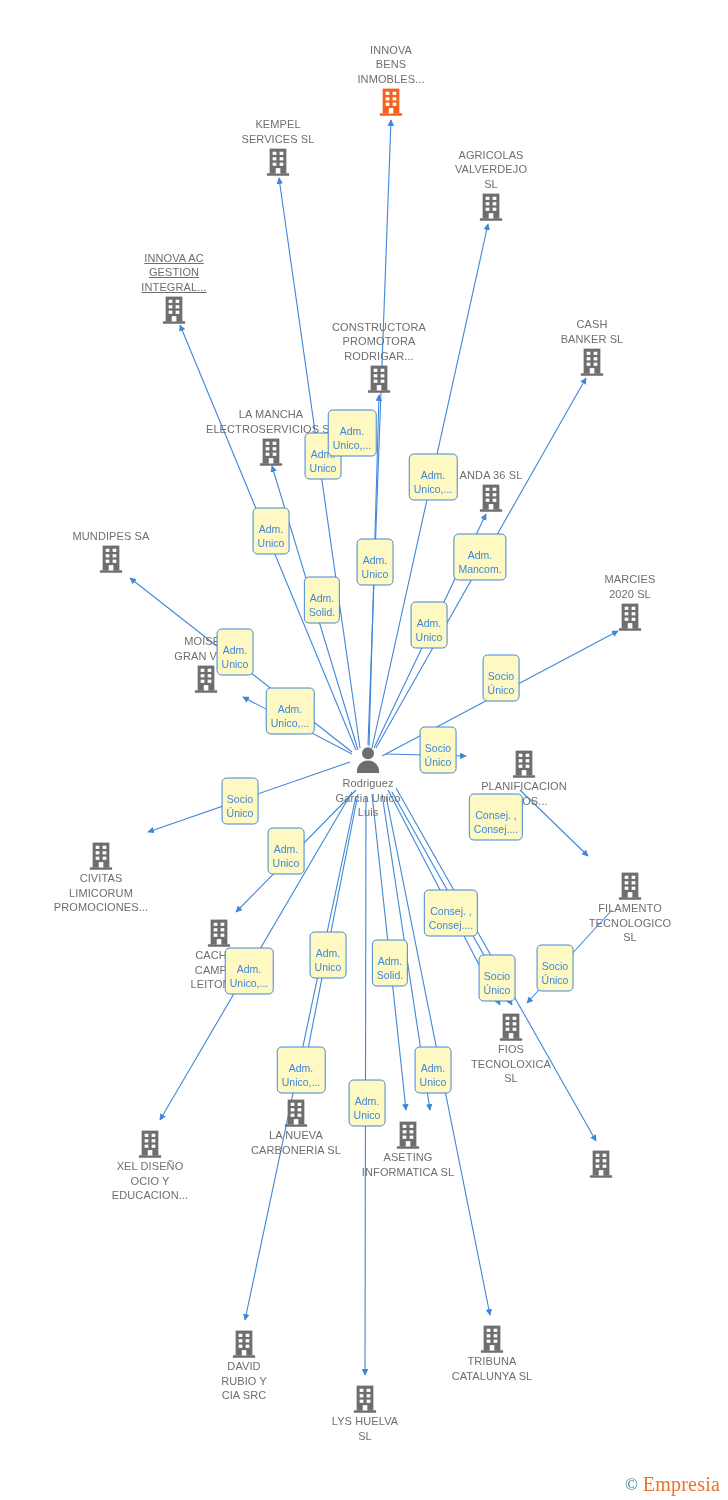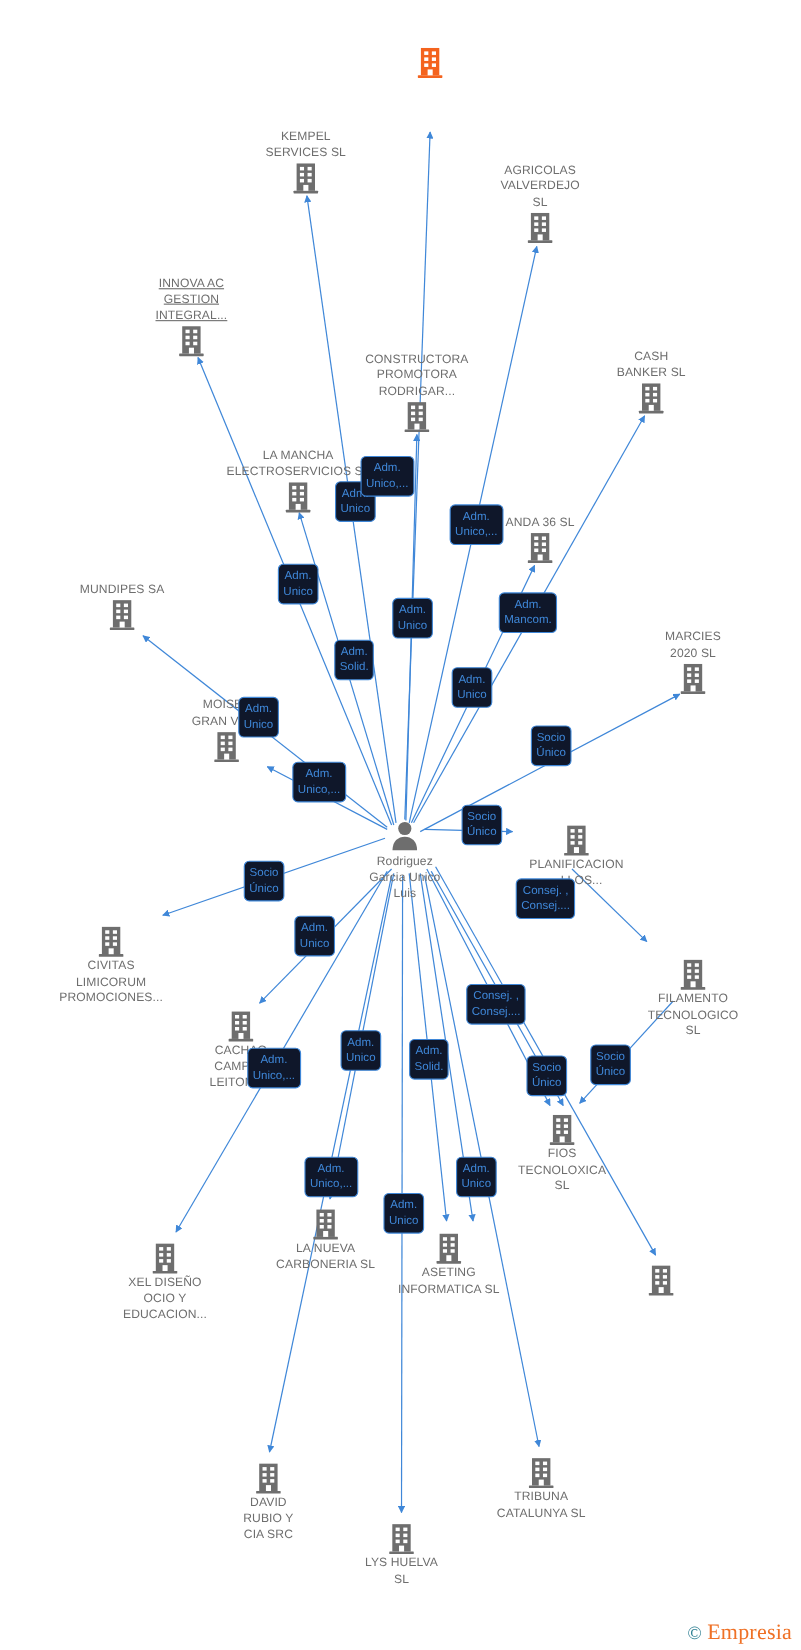--- a/index.html
+++ b/index.html
@@ -44,28 +44,28 @@
   }
   .node.below .glyph{margin-top:2px;}
   .node.above .label{margin-top:2px;}
   .node.root .label{color:#6e6e6e;}
   
   .person .glyph{margin-bottom:2px;}
   
   .elabel{
     position:absolute;
     box-sizing:border-box;
-    background:#0f172a;
+    background:#fef9c3;
     border:1.3px solid #3f87d8;
     border-radius:5px;
     color:#3f87d8;
     font-size:10.5px;
     line-height:14px;
     text-align:center;
-    padding:3px 4px 4px;
+    padding:13px 4px 4px;
     white-space:pre-line;
     z-index:6;
     transform:translate(-50%,-50%);
   }
   
   #watermark{
     position:absolute;
     right:8px;
     bottom:6px;
     z-index:10;
@@ -123,20 +123,23 @@
         <line x1="372" y1="794" x2="406" y2="1110" marker-end="url(#arrow)"></line>
         <line x1="382" y1="794" x2="430" y2="1110" marker-end="url(#arrow)"></line>
         <line x1="356" y1="796" x2="245" y2="1320" marker-end="url(#arrow)"></line>
         <line x1="366" y1="796" x2="365" y2="1375" marker-end="url(#arrow)"></line>
         <line x1="386" y1="796" x2="490" y2="1315" marker-end="url(#arrow)"></line>
       </g>
   </svg>
 
   <div id="node-layer">
       <div class="node above root" style="left: 391px; top: 40.5px;">
+        <span class="label">INNOVA
+BENS
+INMOBLES...</span>
         <span class="glyph"><svg width="26" height="30" viewBox="0 0 24 28" fill="none" xmlns="http://www.w3.org/2000/svg">
             <rect x="4.2" y="1.5" width="15.6" height="23.2" fill="#f4631e"></rect>
             <rect x="1.6" y="24.6" width="20.8" height="2.3" rx="0.5" fill="#f4631e"></rect>
             <rect x="7.0" y="4.4" width="3.5" height="3.0" fill="#fff"></rect>
             <rect x="13.5" y="4.4" width="3.5" height="3.0" fill="#fff"></rect>
             <rect x="7.0" y="9.5" width="3.5" height="3.0" fill="#fff"></rect>
             <rect x="13.5" y="9.5" width="3.5" height="3.0" fill="#fff"></rect>
             <rect x="7.0" y="14.6" width="3.5" height="3.0" fill="#fff"></rect>
             <rect x="13.5" y="14.6" width="3.5" height="3.0" fill="#fff"></rect>
             <rect x="9.9" y="19.7" width="4.3" height="5.0" fill="#fff"></rect>

